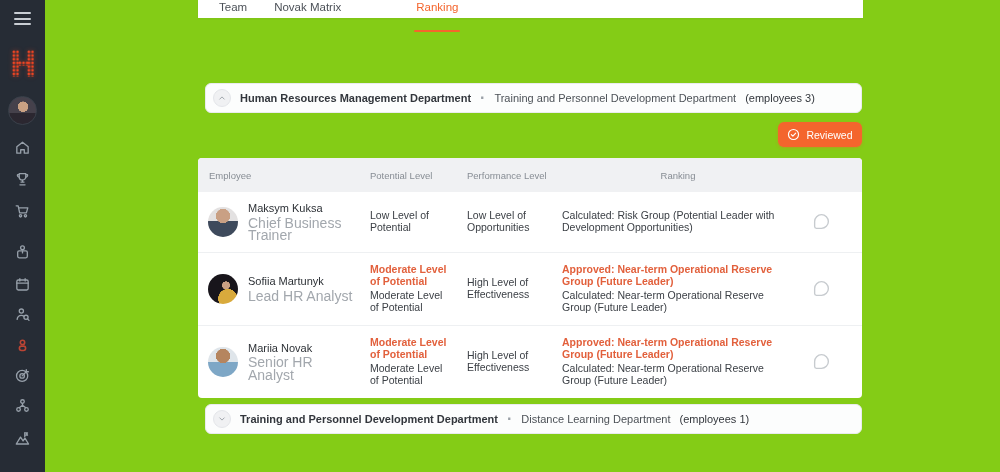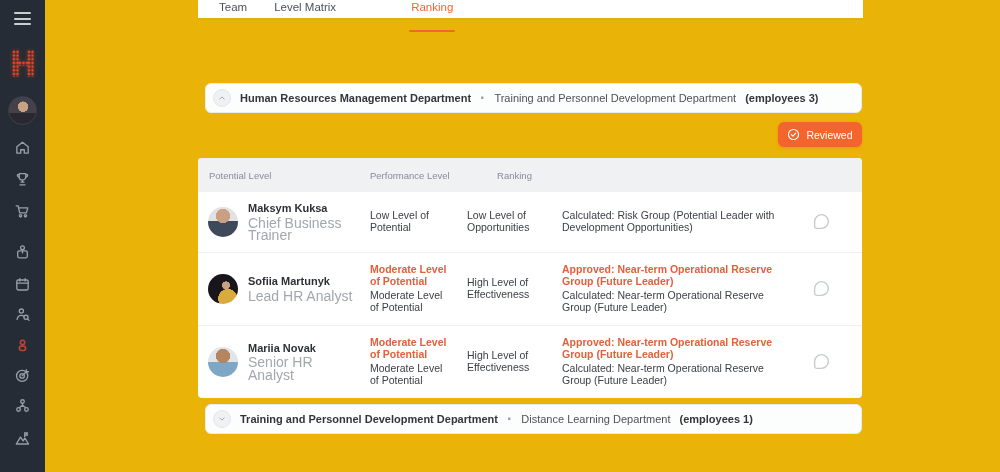--- a/index.html
+++ b/index.html
@@ -1,17 +1,17 @@
 <!DOCTYPE html>
 <html style="--accent: #F4652D; --highlight: #E2603C; --sidebar-bg: #262C35; --active-icon: #BB4434;"><head>
 <meta charset="utf-8">
 <style>
   * { margin:0; padding:0; box-sizing:border-box; }
   html,body { width:1000px; height:472px; font-family:"Liberation Sans", sans-serif; }
-  #app { position:relative; width:1000px; height:472px; background:#eab308; overflow:hidden; }
+  #app { position:relative; width:1000px; height:472px; background:#84cc16; overflow:hidden; }
 
   
   .sidebar { position:absolute; left:0; top:0; width:45px; height:472px; background:var(--sidebar-bg,#262c35); }
   .burger { position:absolute; left:14px; top:12px; width:17px; cursor:pointer; }
   .burger span { display:block; width:17px; height:2px; background:#c9ced4; border-radius:1px; margin-bottom:3.5px; }
   .logo { position:absolute; left:12px; top:50px; width:22px; height:27px; }
   .logo .bar { position:absolute; background-image:radial-gradient(circle, #ef4523 1.1px, rgba(239,69,35,.25) 1.5px, transparent 1.7px); background-size:3.7px 3.7px; filter:drop-shadow(0 0 2px rgba(239,69,35,.55)); }
   .logo .l { left:0; top:0; width:7px; height:27px; }
   .logo .r { right:0; top:0; width:7px; height:27px; }
   .logo .m { left:6px; top:11px; width:10px; height:5px; }
@@ -36,42 +36,42 @@
   .chev-sm svg { stroke:#8c939b; fill:none; stroke-width:1.6; stroke-linecap:round; stroke-linejoin:round; display:block; }
 
   
   .section { position:absolute; left:205px; width:657px; height:30px; background:#fcfdfd; border:1px solid #e9ebee; border-radius:6px; display:flex; align-items:center; gap:9px; padding:0 7px; cursor:pointer; }
   .section.s1 { top:83px; } .section.s2 { top:404px; }
   .chev-circle { width:18px; height:18px; min-width:18px; border-radius:50%; background:#f0f1f3; border:1px solid #e4e6ea; display:flex; align-items:center; justify-content:center; }
   .chev-circle svg { stroke:#9aa0a7; fill:none; stroke-width:1.7; stroke-linecap:round; stroke-linejoin:round; display:block; }
   .sec-title { font-size:11px; font-weight:700; color:#32363c; white-space:nowrap; }
   .sec-dot { color:#9aa0a7; font-weight:700; }
   .sec-sub { font-size:11px; color:#4c5157; white-space:nowrap; }
-  .sec-emp { font-size:11px; font-weight:700; color:#32363c; white-space:nowrap; }
+  .sec-emp { font-size:11px; font-weight:400; color:#32363c; white-space:nowrap; }
 
   
   .reviewed { position:absolute; left:778px; top:122px; width:84px; height:25px; background:var(--accent,#f4652d); border:none; border-radius:6px; color:#fff; display:flex; align-items:center; justify-content:center; gap:6px; font-size:10.5px; font-family:inherit; cursor:pointer; box-shadow:0 1px 3px rgba(244,101,45,.4); }
   .reviewed svg { stroke:#fff; fill:none; stroke-width:1.4; stroke-linecap:round; stroke-linejoin:round; }
 
   
   .table { position:absolute; left:198px; top:158px; width:664px; background:#fff; border-radius:4px; overflow:hidden; }
   .tgrid { display:grid; grid-template-columns:172px 97px 95px 232px 68px; }
   .thead { background:#f0f1f3; height:34px; align-items:center; }
   .th { font-size:9.5px; color:#878d94; }
   .th:first-child { padding-left:11px; }
   .th.comment { text-align:center; }
   .trow { border-bottom:1px solid #eef0f2; padding:10px 0; align-items:center; }
   .trow:last-child { border-bottom:none; }
   .cell { font-size:10.5px; line-height:12.5px; color:#3c4046; padding-right:14px; }
   .emp { display:flex; align-items:center; gap:10px; padding-left:10px; }
   .avatar { width:30px; height:30px; min-width:30px; border-radius:50%; }
   .av1 { background: radial-gradient(circle at 50% 30%, #c9a084 0 27%, transparent 28%), linear-gradient(180deg,#e3e1e1 0 47%, #3e4a5c 48%); }
   .av2 { background: radial-gradient(circle at 60% 38%, #c9a084 0 15%, transparent 16%), radial-gradient(circle at 66% 82%, #d9aa3c 0 30%, transparent 31%), #18151b; }
   .av3 { background: radial-gradient(circle at 50% 30%, #b5855f 0 27%, transparent 28%), linear-gradient(180deg,#dfe5ea 0 50%, #7ea7c6 51%); }
-  .emp-name { font-size:11px; font-weight:700; color:#2d3136; }
+  .emp-name { font-size:11px; font-weight:400; color:#2d3136; }
   .emp-role { font-size:14px; color:#a2a7ad; margin-top:2px; }
   .line { margin-bottom:1px; }
   .highlight { color:var(--highlight,#e2603c); font-weight:700; }
   .comment-cell { display:flex; justify-content:center; }
   .comment-btn { background:none; border:none; cursor:pointer; padding:0; }
   .comment-btn svg { stroke:#c7cbcf; fill:none; stroke-width:1.3; display:block; }
 </style>
 </head>
 <body>
 
@@ -154,21 +154,21 @@
     <div class="side-ic" style="top:430px">
       <svg width="17" height="17" viewBox="0 0 18 18">
           <path d="M2.4 14.8 6.9 7.6l2.7 4 2-2.9 3.8 6.1z"></path>
           <path d="M11.4 7.2V2.9M11.4 3h2.9l-.9 1.2.9 1.2h-2.9"></path>
         </svg>
     </div>
   </nav>
 
   <header class="tabbar">
     <div class="tab">Team</div>
-    <div class="tab">Level Matrix</div>
+    <div class="tab">Novak Matrix</div>
     <div class="tab active">Ranking</div>
   </header>
 
 
   <div class="section s1">
     <span class="chev-circle">
       <svg width="10" height="10" viewBox="0 0 18 18">
           <path d="m5 11 4-4 4 4"></path>
         </svg>
     </span>
@@ -181,20 +181,21 @@
   <button class="reviewed">
     <svg width="13" height="13" viewBox="0 0 16 16">
         <circle cx="8" cy="8" r="6.2"></circle>
         <path d="m5.3 8.1 1.9 1.9 3.5-3.7"></path>
       </svg>
     <span>Reviewed</span>
   </button>
 
   <div class="table">
     <div class="tgrid thead">
+      <div class="th">Employee</div>
       <div class="th">Potential Level</div>
       <div class="th">Performance Level</div>
       <div class="th comment">Ranking</div>
     </div>
 
     <div class="tgrid trow">
       <div class="cell emp">
         <div class="avatar av1"></div>
         <div>
           <div class="emp-name">Maksym Kuksa</div>

